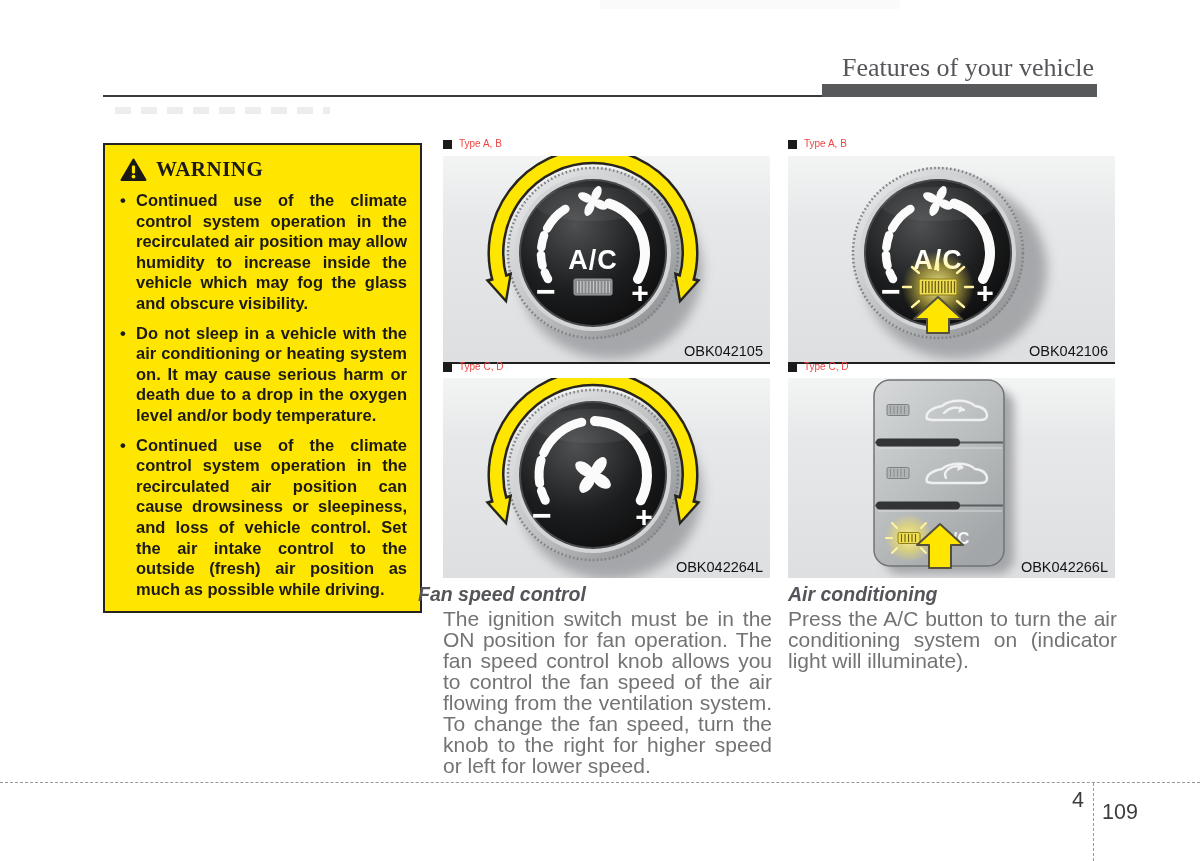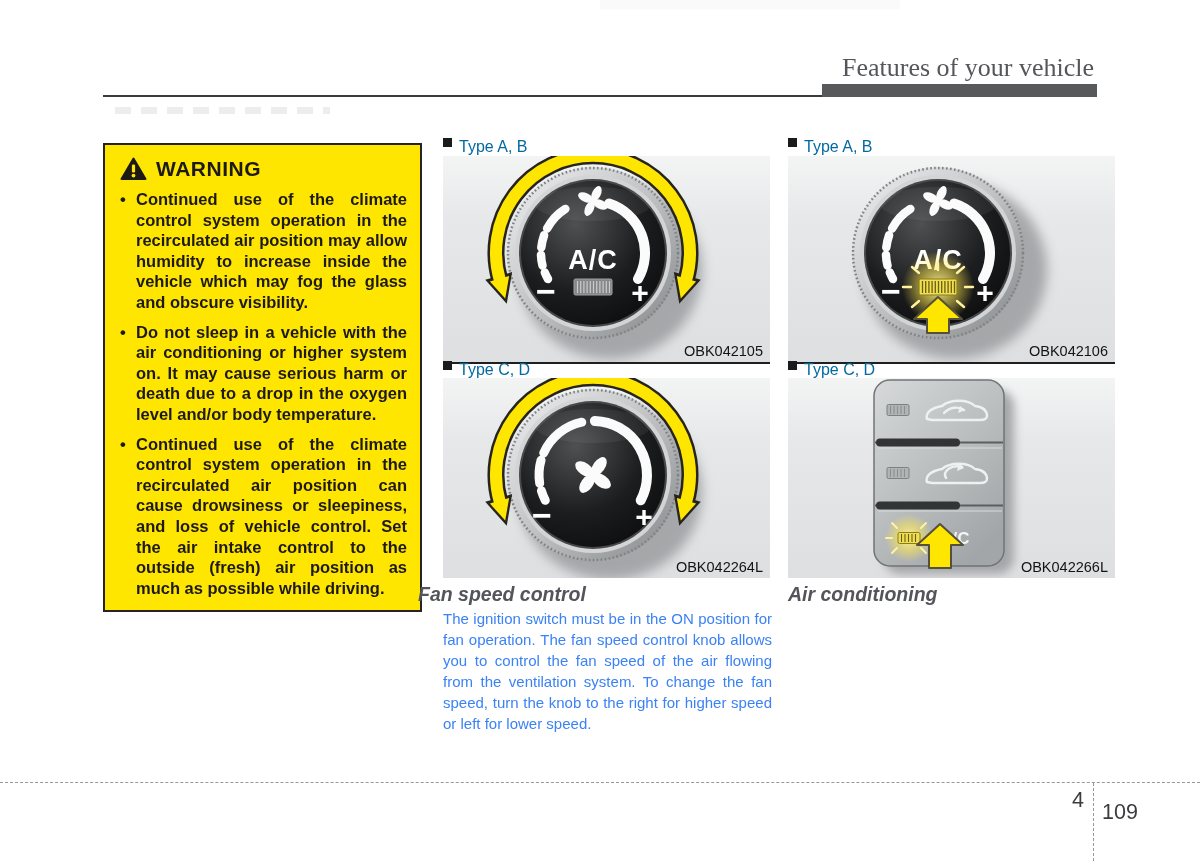--- a/index.html
+++ b/index.html
@@ -13,38 +13,38 @@
   .hdr-rule{height:2px;background:#3a3b3d;}
   .hdr-bar{height:13px;background:#58595b;}
   .artifact-dashes{height:7px;opacity:.55;
      background:repeating-linear-gradient(90deg,#dedede 0 16px,transparent 16px 26px);}
   .artifact-band{height:9px;background:#fafafa;}
 
   
   .warnbox{width:319px;background:#ffe600;border:2.5px solid #27241f;box-sizing:border-box;
            padding:10px 13px 12px 13px;color:#1d1a16;}
   .warnhead{display:flex;align-items:center;gap:9px;font-size:21px;font-weight:bold;
-            letter-spacing:.5px;margin:2px 0 8px 2px;}
+            letter-spacing:.5px;margin:2px 0 8px 2px;font-family:Liberation Serif, serif;}
   .wbullet{position:relative;padding-left:18px;font-size:16.5px;font-weight:bold;
            line-height:20.6px;text-align:justify;margin-bottom:9px;}
   .wbullet:last-child{margin-bottom:0;}
   .wdot{position:absolute;left:2px;top:0;}
 
   
-  .typelabel{display:flex;align-items:flex-start;font-size:16px;color:#0369a1;}
+  .typelabel{display:flex;align-items:flex-end;font-size:10px;color:#ef4444;}
   .sq{width:9px;height:9px;background:#1b1b1b;display:inline-block;margin-right:7px;}
   .fig{width:327px;height:206px;background:linear-gradient(180deg,#f3f4f4 0%,#e7e8e9 30%,#dedfe1 100%);}
   .fig.bordered{border-bottom:2px solid #1f1f1f;}
   .fig.row2{height:200px;}
   .figsvg{position:absolute;left:0;top:0;width:100%;height:100%;}
   .figcap{position:absolute;right:7px;bottom:3px;font-size:14.5px;color:#141414;}
 
   
   .sechead{font-size:19.5px;font-weight:bold;font-style:italic;color:#54555a;}
-  .bodypara{width:329px;font-size:15px;line-height:21px;text-align:justify;color:#3b82f6;}
+  .bodypara{width:329px;font-size:21px;line-height:21px;text-align:justify;color:#737373;}
 
   
   .dash-h{border-top:1.5px dashed #97989a;}
   .dash-v{border-left:1.5px dashed #97989a;}
   .pagenum{font-size:21.5px;color:#3b3c3e;}
   .svgtxt{font-family:"Liberation Sans","DejaVu Sans",sans-serif;font-weight:bold;}
 </style>
 </head>
 <body>
 
@@ -65,21 +65,21 @@
         <circle cx="13.5" cy="18.6" r="1.9" fill="#ffe600"></circle>
       </svg>
       <span>WARNING</span>
     </div>
     <div class="wbullet">
       <span class="wdot">•</span>
       <span>Continued use of the climate control system operation in the recirculated air position may allow humidity to increase inside the vehicle which may fog the glass and obscure vis­ibility.</span>
     </div>
     <div class="wbullet">
       <span class="wdot">•</span>
-      <span>Do not sleep in a vehicle with the air conditioning or higher system on. It may cause seri­ous harm or death due to a drop in the oxygen level and/or body temperature.</span>
+      <span>Do not sleep in a vehicle with the air conditioning or heating system on. It may cause seri­ous harm or death due to a drop in the oxygen level and/or body temperature.</span>
     </div>
     <div class="wbullet">
       <span class="wdot">•</span>
       <span>Continued use of the climate control system operation in the recirculated air position can cause drowsiness or sleepiness, and loss of vehi­cle control. Set the air intake control to the outside (fresh) air position as much as possi­ble while driving.</span>
     </div>
   </div>
 
   <div class="abs typelabel" style="left:443px;top:138px;">
     <span class="sq"></span>
     <span>Type A, B</span>
@@ -383,19 +383,20 @@
           <line x1="6.5" y1="-4" x2="6.5" y2="4"></line>
         </g>
       </g>
       <text class="svgtxt" x="167" y="166" font-size="16.5" fill="#f5f6f6" text-anchor="middle" letter-spacing="0.5">A/C</text>
       <polygon points="152,146 175,167 163,167 163,190 141,190 141,167 129,167" fill="#ffe600" stroke="#54503c" stroke-width="2" stroke-linejoin="round"></polygon>
     </svg>
     <div class="figcap">OBK042266L</div>
   </div>
 
   <div class="abs sechead" style="left:788px;top:583px;">Air conditioning</div>
+  <div class="abs bodypara" style="left:788px;top:608px;">Press the A/C button to turn the air conditioning system on (indicator light will illuminate).</div>
 
   <div class="abs dash-h" style="left:0;top:782px;width:1200px;height:0;"></div>
   <div class="abs dash-v" style="left:1093px;top:783px;width:0;height:78px;"></div>
   <div class="abs pagenum" style="left:1028px;top:788px;width:56px;text-align:right;">4</div>
   <div class="abs pagenum" style="left:1102px;top:788px;margin-top:12px;">109</div>
 
 </div>
 
 </body></html>

